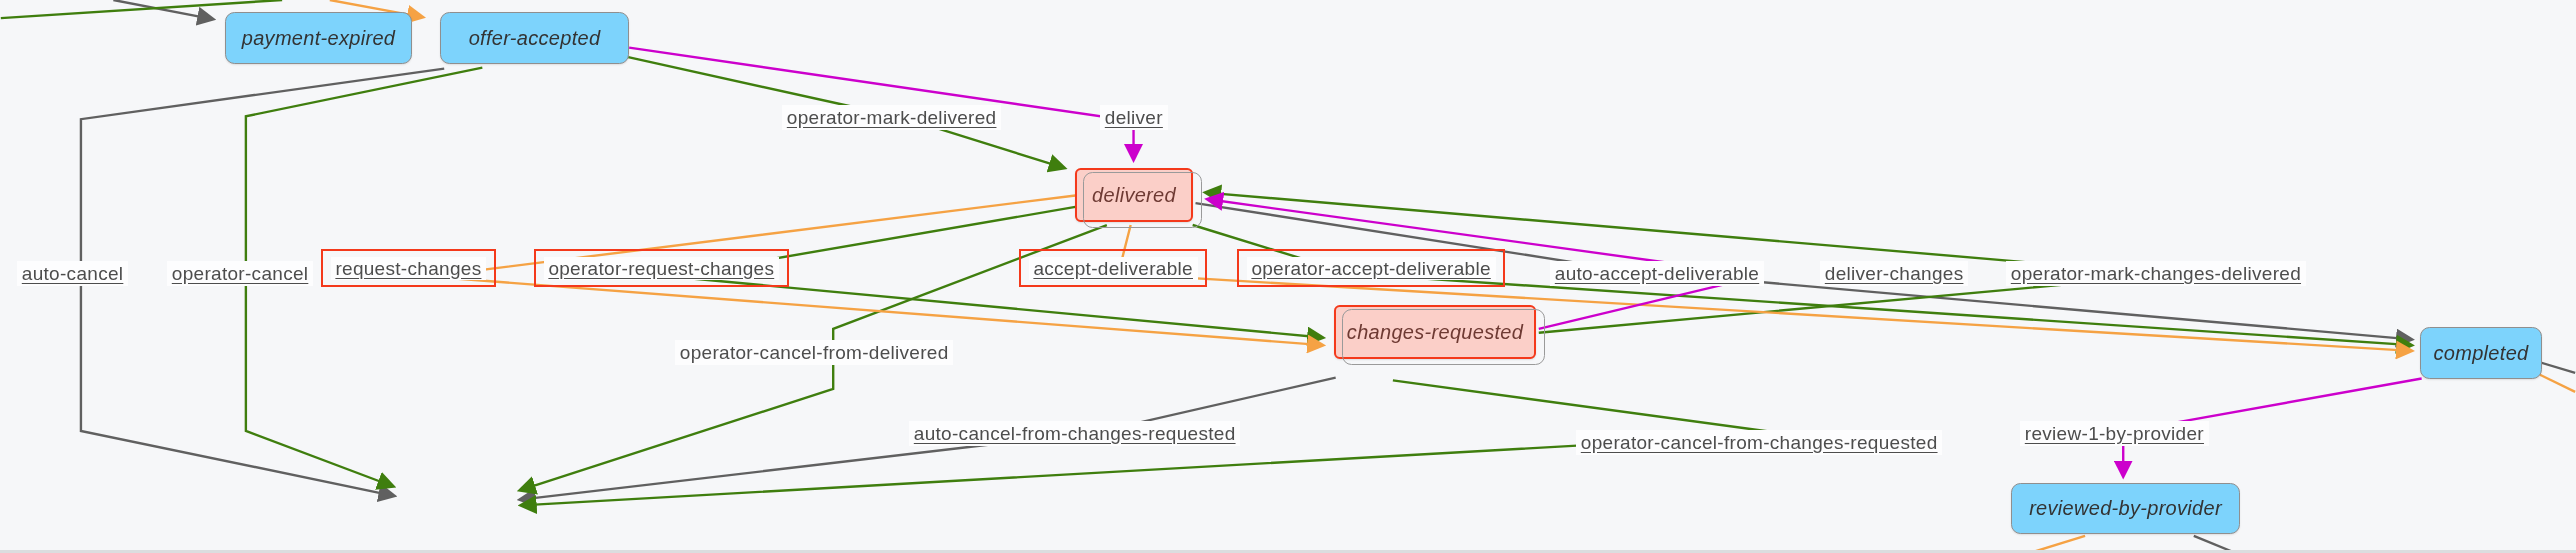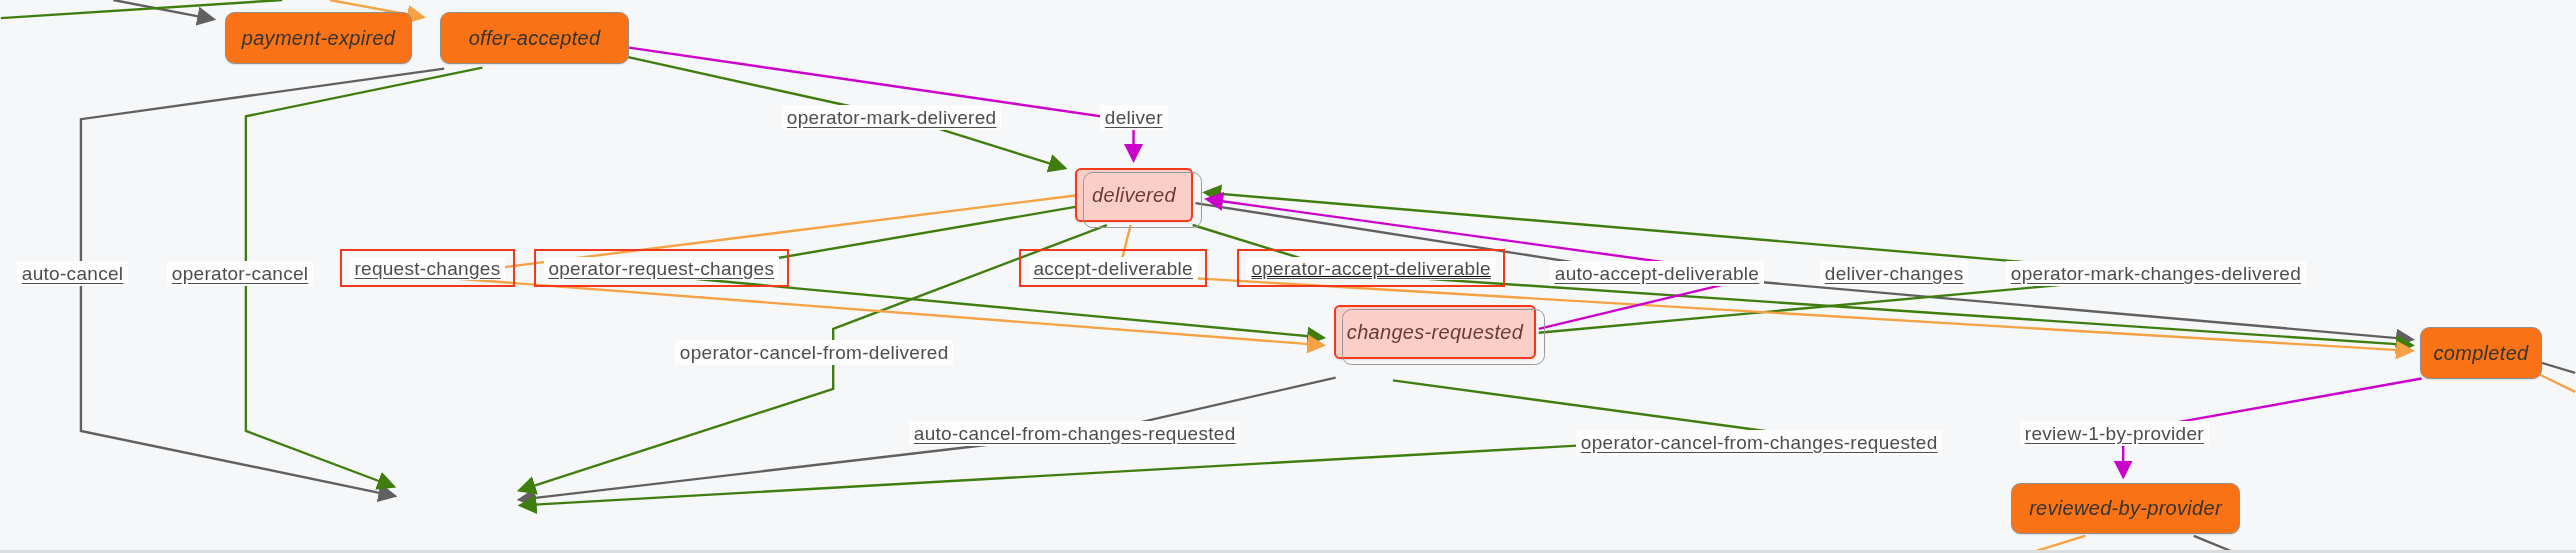--- a/index.html
+++ b/index.html
@@ -16,21 +16,21 @@
   }
   .link { text-decoration:underline; text-underline-offset:2.9px; }
   .elabel-box {
     position:absolute; z-index:2; border:2.9px solid #f4391b;
     padding:5.7px 7.6px; white-space:nowrap;
   }
   .elabel-box .elabel { position:static; }
   .node {
     position:absolute; z-index:3;
     display:flex; align-items:center; justify-content:center;
-    background:#f97316; border:1.4px solid #8f8f8f; border-radius:9.5px;
+    background:#7dd3fc; border:1.4px solid #8f8f8f; border-radius:9.5px;
     font-style:italic; font-size:20px; letter-spacing:0.3px; color:#333333;
     white-space:nowrap; box-shadow:0 1px 1.9px rgba(0,0,0,0.10);
   }
   .node.highlight {
     background:#fbcfc8; border:2.9px solid #f4391b; border-radius:5.7px;
     color:#6e3a33;
   }
   .node.highlight::after {
     content:""; position:absolute; top:1.9px; left:5.7px; right:-10.5px; bottom:-7.6px;
     border:1.4px solid #9a9a9a; border-radius:9.5px; z-index:-1;
@@ -84,30 +84,30 @@
     <polyline points="2186,562 2128,580" stroke="#f5a244" stroke-width="2.5"></polyline>
 
     <polyline points="659,50 1188,127 1188,167" stroke="#cc00cc" stroke-width="2.5" marker-end="url(#m-magenta)"></polyline>
     <polyline points="1613,345 1846,289 1266,209" stroke="#cc00cc" stroke-width="2.5" marker-end="url(#m-magenta)"></polyline>
     <polyline points="2539,397 2226,453 2226,499" stroke="#cc00cc" stroke-width="2.5" marker-end="url(#m-magenta)"></polyline>
   </svg>
 
   <div class="elabel link" style="left:17px; top:261px;">auto-cancel</div>
   <div class="elabel link" style="left:167px; top:261px;">operator-cancel</div>
 
-  <div class="elabel-box" style="left:340px; top:249px;">
+  <div class="elabel-box" style="left:321px; top:249px;">
     <span class="elabel link">request-changes</span>
   </div>
   <div class="elabel-box" style="left:534px; top:249px;">
     <span class="elabel link">operator-request-changes</span>
   </div>
   <div class="elabel-box" style="left:1019px; top:249px;">
     <span class="elabel link">accept-deliverable</span>
   </div>
-  <div class="elabel-box" style="left:1237px; top:249px;text-decoration:underline;">
+  <div class="elabel-box" style="left:1237px; top:249px;">
     <span class="elabel link">operator-accept-deliverable</span>
   </div>
 
   <div class="elabel link" style="left:1550px; top:261px;">auto-accept-deliverable</div>
   <div class="elabel link" style="left:1820px; top:261px;">deliver-changes</div>
   <div class="elabel link" style="left:2006px; top:261px;">operator-mark-changes-delivered</div>
 
   <div class="elabel link" style="left:782px; top:105px;text-align:center;">operator-mark-delivered</div>
   <div class="elabel link" style="left:1100px; top:105px;">deliver</div>
 

